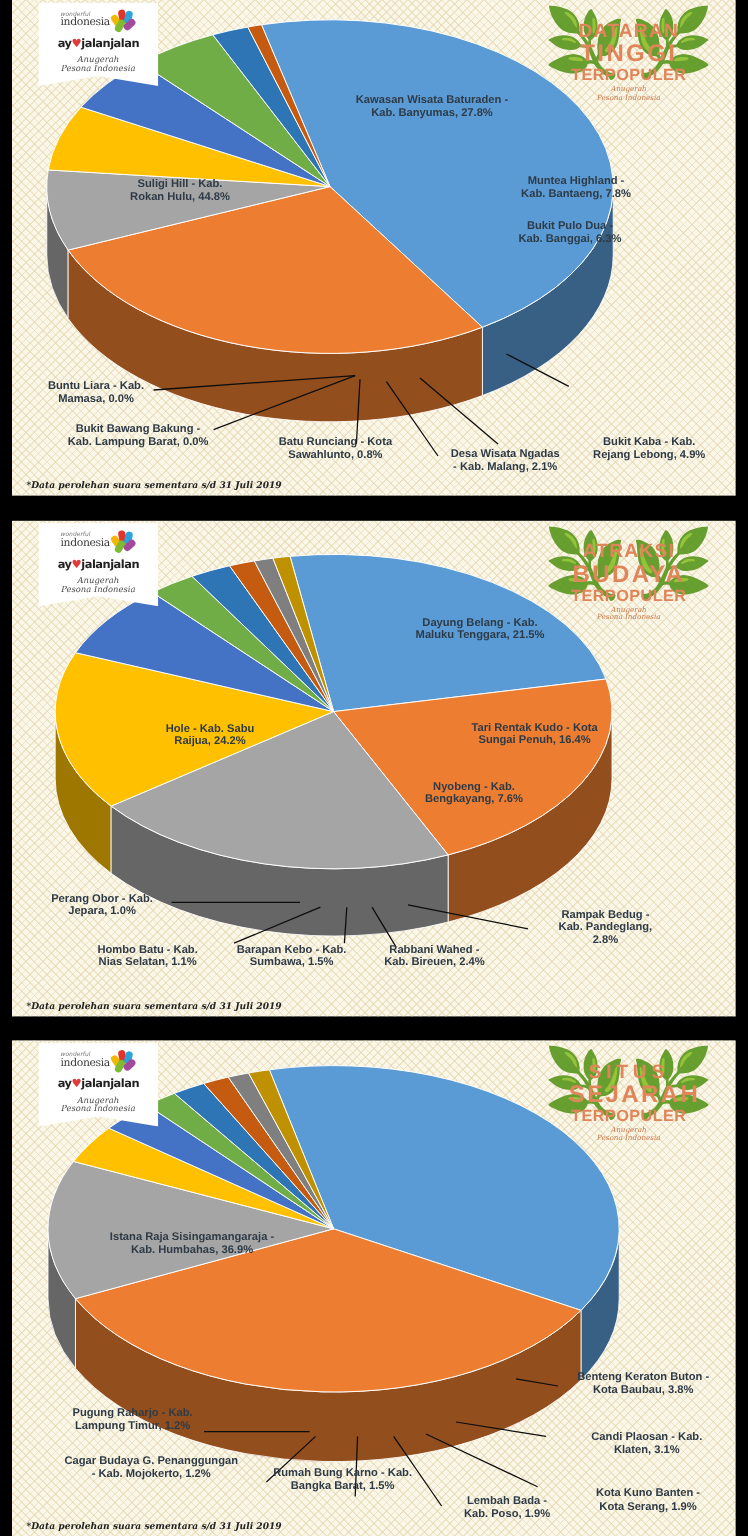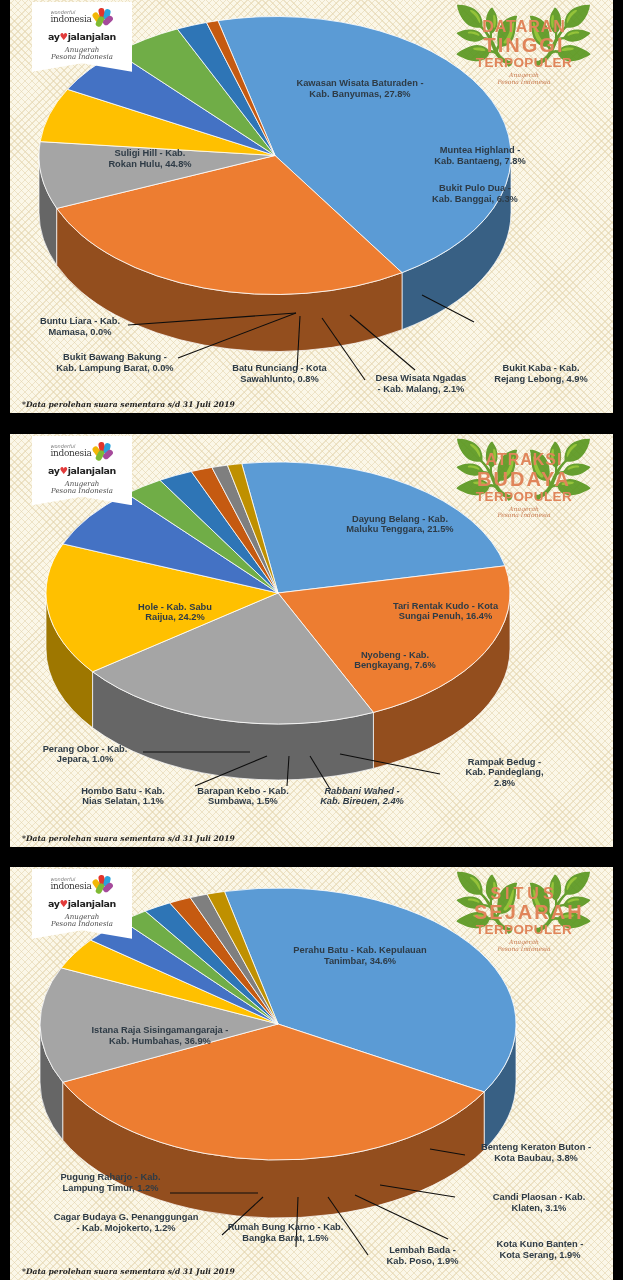--- a/index.html
+++ b/index.html
@@ -190,21 +190,21 @@
           <path d="M246,124 L179.90484432984033,-1.571274918887383 A232,131 0 0 1 195.4049798127697,-3.846889299461367 Z" fill="#7F7F7F" stroke="#ffffff" stroke-width="0.8"></path>
           <path d="M246,124 L195.4049798127697,-3.846889299461367 A232,131 0 0 1 209.70720411066696,-5.3871726179631025 Z" fill="#BF9000" stroke="#ffffff" stroke-width="0.8"></path>
         </svg>
       </div>
 
     <div class="lbl c" style="left:90px;top:168px;width:150px;">Hole - Kab. Sabu<br>Raijua, 24.2%</div>
     <div class="lbl c" style="left:300px;top:80px;width:180px;">Dayung Belang - Kab.<br>Maluku Tenggara, 21.5%</div>
     <div class="lbl c" style="left:348px;top:155px;width:175px;margin-top:12px;">Tari Rentak Kudo - Kota<br>Sungai Penuh, 16.4%</div>
     <div class="lbl c" style="left:320px;top:216px;width:130px;">Nyobeng - Kab.<br>Bengkayang, 7.6%</div>
     <div class="lbl c" style="left:432px;top:323px;width:125px;">Rampak Bedug -<br>Kab. Pandeglang,<br>2.8%</div>
-    <div class="lbl c" style="left:292px;top:352px;width:120px;font-style:italic;">Rabbani Wahed -<br>Kab. Bireuen, 2.4%</div>
+    <div class="lbl c" style="left:292px;top:352px;width:120px;">Rabbani Wahed -<br>Kab. Bireuen, 2.4%</div>
     <div class="lbl c" style="left:168px;top:352px;width:130px;">Barapan Kebo - Kab.<br>Sumbawa, 1.5%</div>
     <div class="lbl c" style="left:48px;top:352px;width:130px;">Hombo Batu - Kab.<br>Nias Selatan, 1.1%</div>
     <div class="lbl c" style="left:14px;top:310px;width:122px;">Perang Obor - Kab.<br>Jepara, 1.0%</div>
 
     <div class="foot">*Data perolehan suara sementara s/d 31 Juli 2019</div>
   </div>
 
   <div class="panel">
     <div class="logos">
       <div class="wi">
@@ -262,21 +262,20 @@
           <path d="M250,127 L62.66098399371248,43.1184643279054 A238,136 0 0 1 94.65026650412389,23.967672514769617 Z" fill="#4472C4" stroke="#ffffff" stroke-width="0.8"></path>
           <path d="M250,127 L94.65026650412389,23.967672514769617 A238,136 0 0 1 117.25355797614819,14.119521935075383 Z" fill="#70AD47" stroke="#ffffff" stroke-width="0.8"></path>
           <path d="M250,127 L117.25355797614819,14.119521935075383 A238,136 0 0 1 141.75024769474965,5.881416008800329 Z" fill="#2E75B6" stroke="#ffffff" stroke-width="0.8"></path>
           <path d="M250,127 L141.75024769474965,5.881416008800329 A238,136 0 0 1 162.1984980664093,0.5929525883447297 Z" fill="#C55A11" stroke="#ffffff" stroke-width="0.8"></path>
           <path d="M250,127 L162.1984980664093,0.5929525883447297 A238,136 0 0 1 179.1283169255305,-2.8302873857826683 Z" fill="#7F7F7F" stroke="#ffffff" stroke-width="0.8"></path>
           <path d="M250,127 L179.1283169255305,-2.8302873857826683 A238,136 0 0 1 196.46164906616002,-5.514328810791966 Z" fill="#BF9000" stroke="#ffffff" stroke-width="0.8"></path>
         </svg>
       </div>
 
     <div class="lbl c" style="left:50px;top:158px;width:200px;">Istana Raja Sisingamangaraja -<br>Kab. Humbahas, 36.9%</div>
-    <div class="lbl c" style="left:245px;top:78px;width:210px;">Perahu Batu - Kab. Kepulauan<br>Tanimbar, 34.6%</div>
     <div class="lbl c" style="left:452px;top:275px;width:148px;">Benteng Keraton Buton -<br>Kota Baubau, 3.8%</div>
     <div class="lbl c" style="left:460px;top:325px;width:138px;">Candi Plaosan - Kab.<br>Klaten, 3.1%</div>
     <div class="lbl c" style="left:460px;top:372px;width:140px;">Kota Kuno Banten -<br>Kota Serang, 1.9%</div>
     <div class="lbl c" style="left:355px;top:378px;width:115px;">Lembah Bada -<br>Kab. Poso, 1.9%</div>
     <div class="lbl c" style="left:203px;top:355px;width:145px;">Rumah Bung Karno - Kab.<br>Bangka Barat, 1.5%</div>
     <div class="lbl c" style="left:20px;top:345px;width:192px;">Cagar Budaya G. Penanggungan<br>- Kab. Mojokerto, 1.2%</div>
     <div class="lbl c" style="left:28px;top:305px;width:145px;">Pugung Raharjo - Kab.<br>Lampung Timur, 1.2%</div>
 
     <div class="foot">*Data perolehan suara sementara s/d 31 Juli 2019</div>
   </div>

